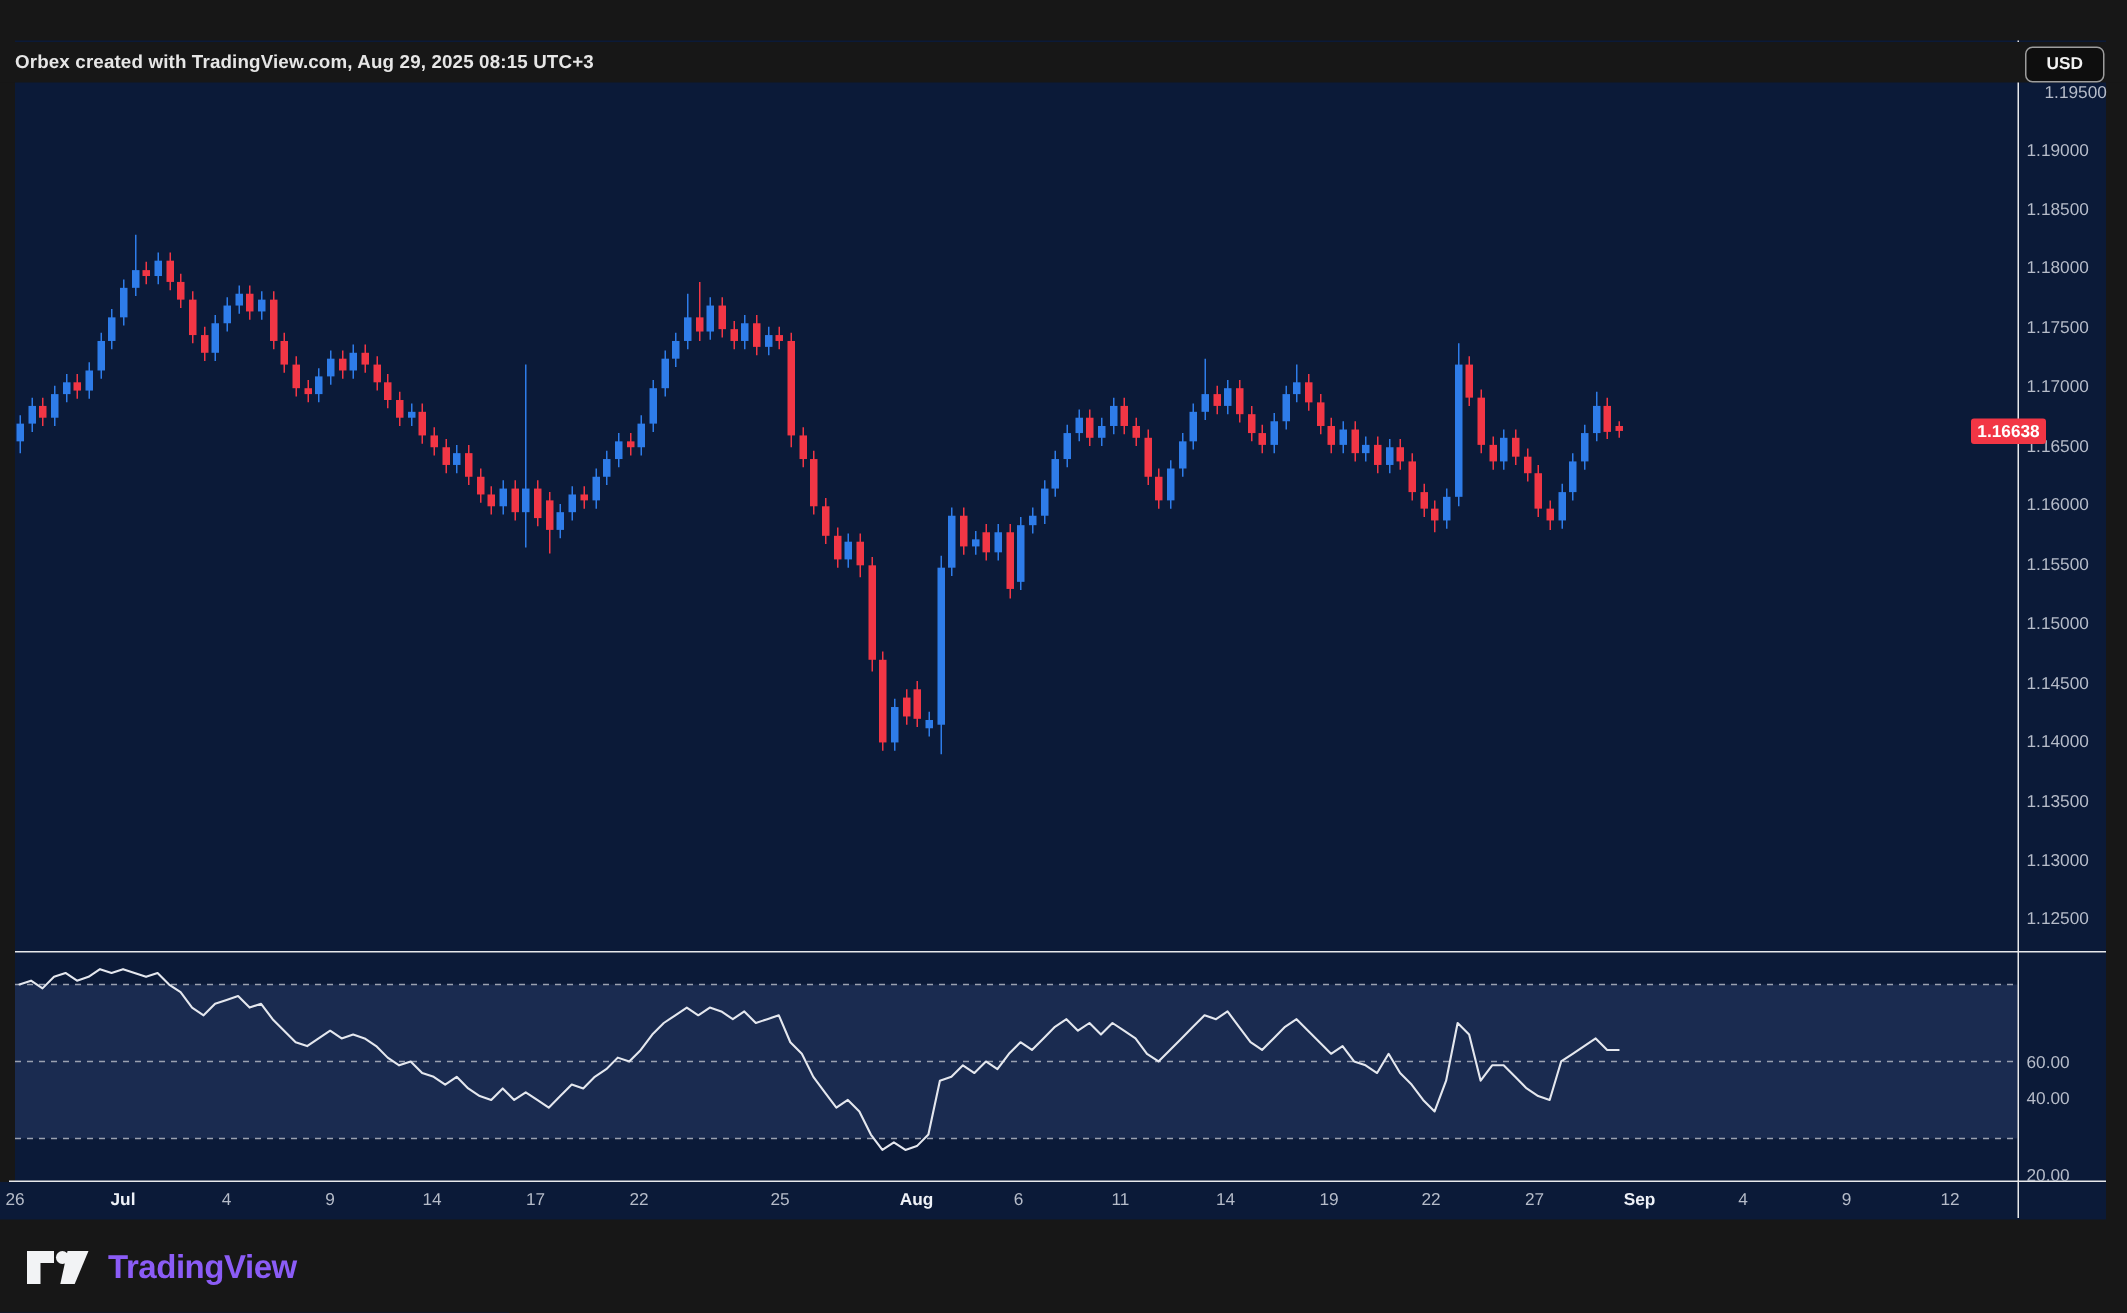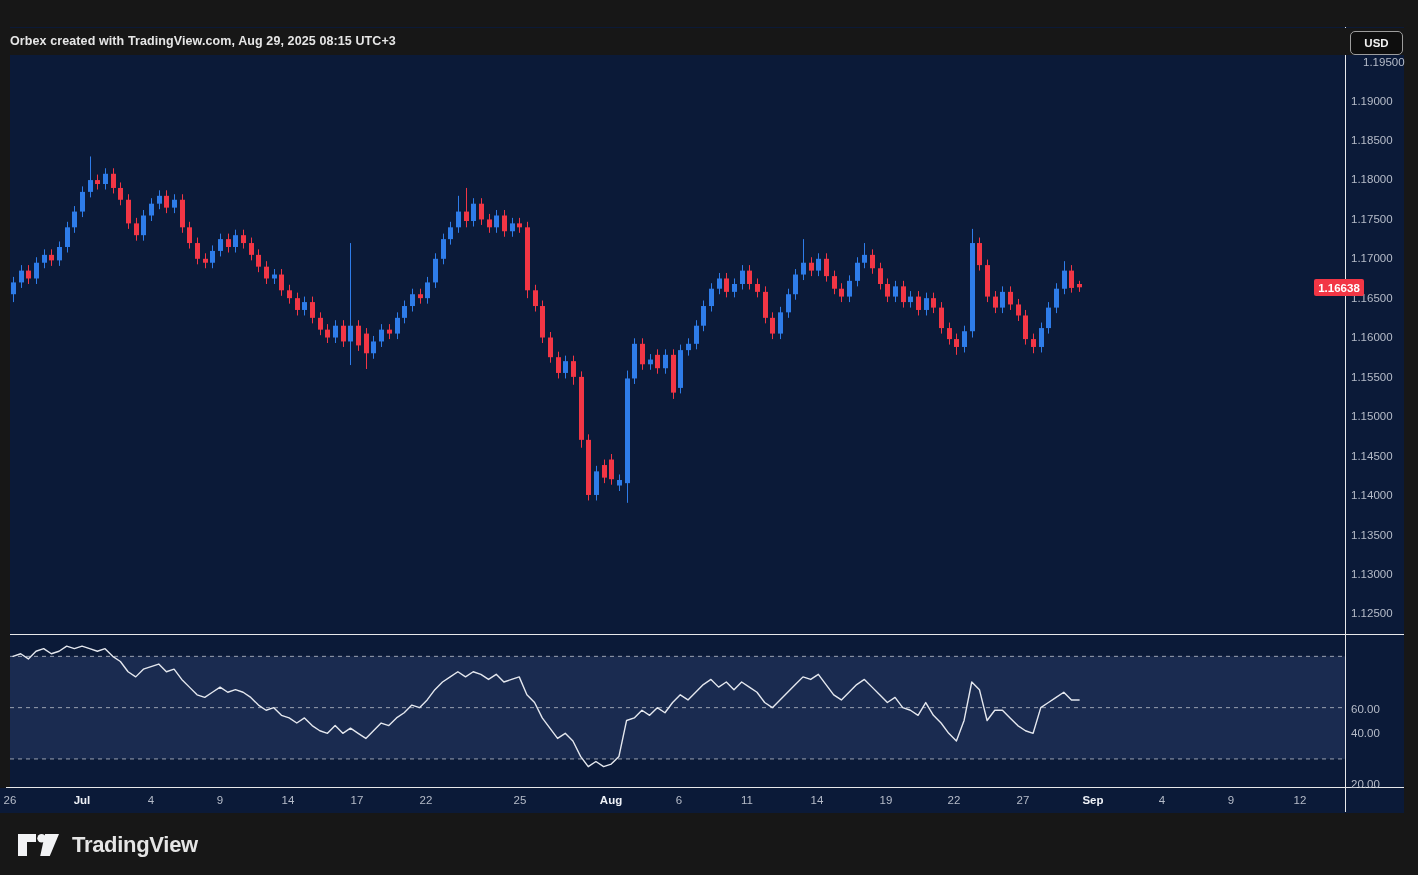--- a/index.html
+++ b/index.html
@@ -21,21 +21,21 @@
     background:#0e0e0e;border:1px solid #9d9d9d;border-radius:5px;z-index:6;
     color:#f2f2f2;font-size:11.5px;font-weight:700;
     display:flex;align-items:center;justify-content:center;cursor:pointer;
   }
   .price-chip{
     position:absolute;left:1314px;top:279px;width:50px;height:17px;border-radius:2px;
     background:#f23645;color:#ffffff;font-size:11.5px;font-weight:700;z-index:6;
     display:flex;align-items:center;justify-content:center;
   }
   .footer{position:absolute;left:16px;top:830px;height:30px;display:flex;align-items:center;gap:10px;z-index:5;cursor:pointer;}
-  .brand{font-size:22px;font-weight:700;color:#e5e5e5;letter-spacing:-0.3px;}
+  .brand{font-size:22px;font-weight:700;color:#8b5cf6;letter-spacing:-0.3px;}
   .price-axis-zone{position:absolute;left:1346px;top:27px;width:58px;height:761px;z-index:1;}
   .time-axis-zone{position:absolute;left:0;top:788px;width:1404px;height:25px;z-index:1;}
 </style>
 </head>
 <body>
 
 <div class="topbar">
   <span class="title">Orbex created with TradingView.com, Aug 29, 2025 08:15 UTC+3</span>
 </div>
 

